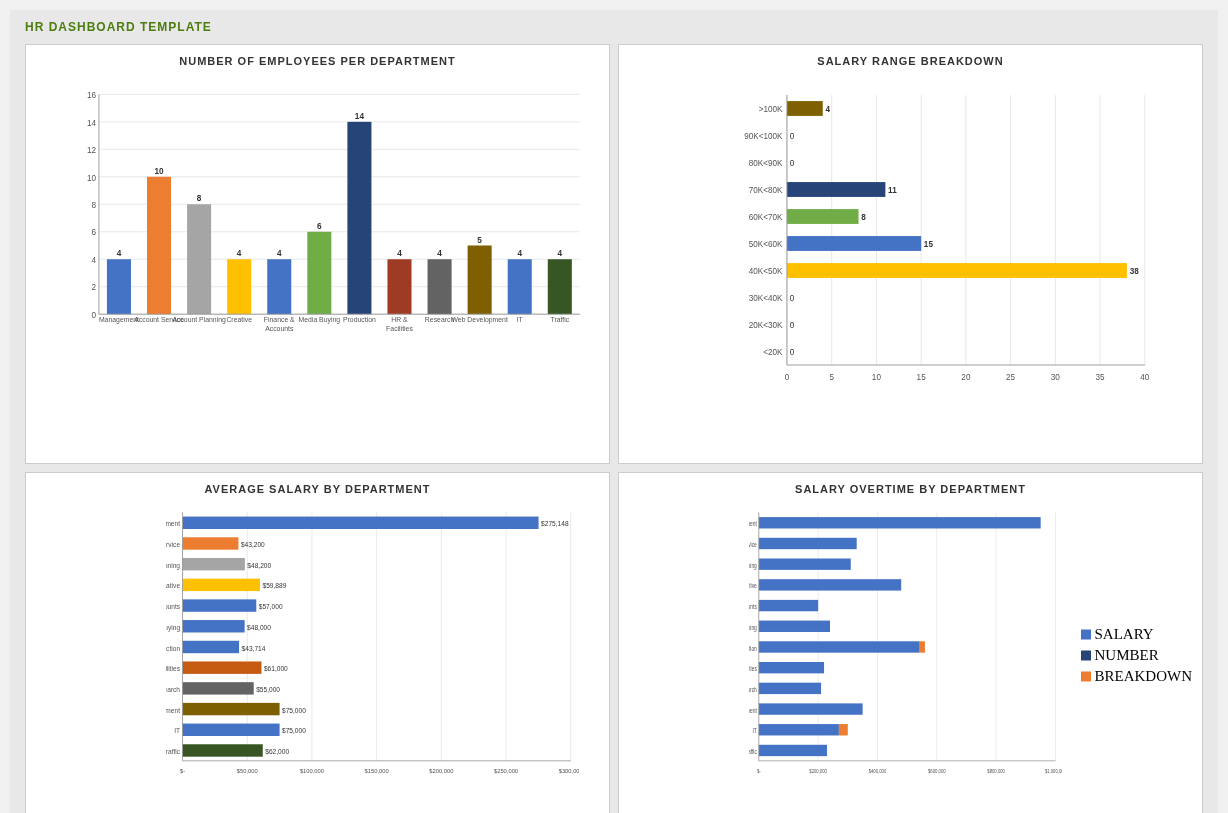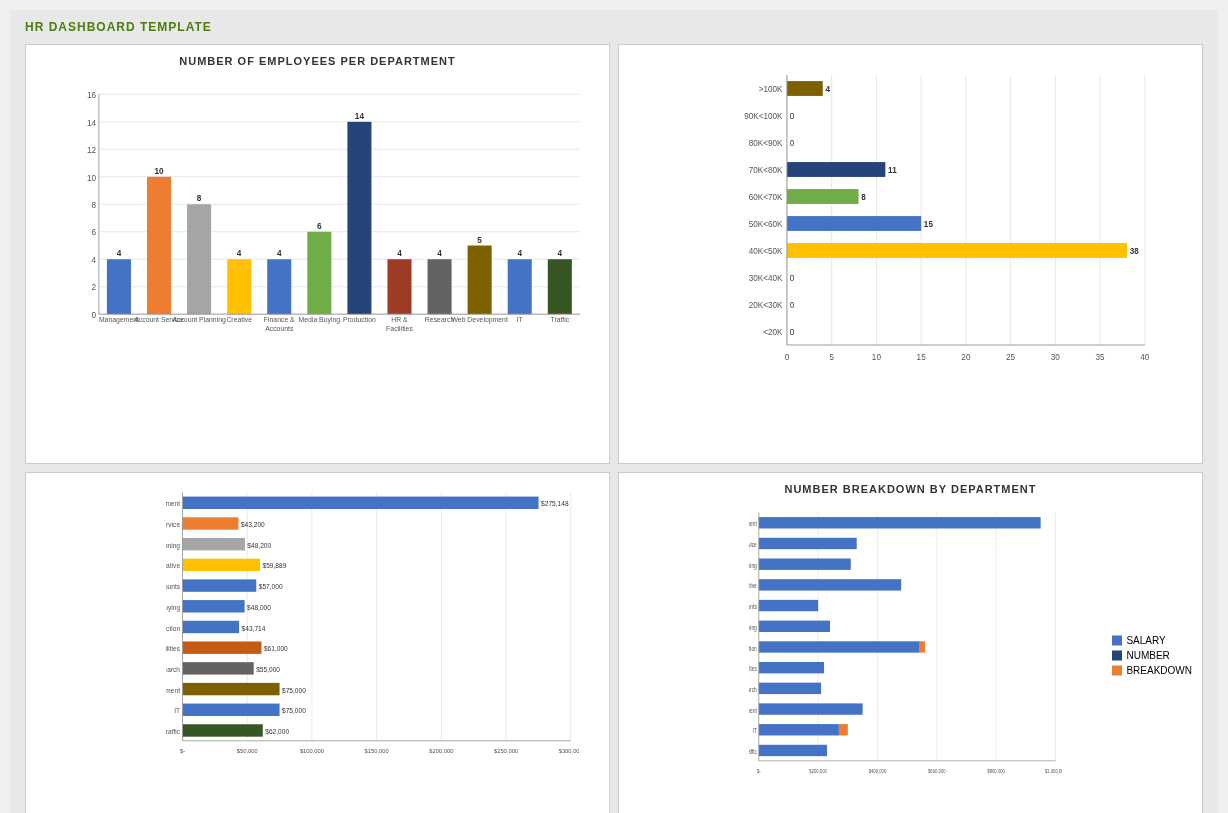--- a/index.html
+++ b/index.html
@@ -78,21 +78,22 @@
       padding-left: 110px;
       padding-bottom: 30px;
       padding-top: 5px;
       padding-right: 120px;
     }
     .legend-box {
       position: absolute;
       right: 10px;
       top: 50%;
       transform: translateY(-50%);
-      font-size: 10px;
+      font-size: 15px;
+      font-family: Liberation Serif, serif;
     }
     .legend-item {
       display: flex;
       align-items: center;
       gap: 4px;
       margin-bottom: 4px;
     }
     .legend-color {
       width: 10px;
       height: 10px;
@@ -167,20 +168,21 @@
             <rect x="515" y="186.25" width="26.25" height="58.75" fill="#375623"></rect>
             <text x="528.125" y="183.25" text-anchor="middle" font-size="9" fill="#333" font-weight="bold">4</text>
             <text x="528.125" y="253" text-anchor="middle" font-size="7.5" fill="#555">Traffic</text>
             <line x1="25" y1="245" x2="550" y2="245" stroke="#999" stroke-width="1"></line>
             <line x1="25" y1="10" x2="25" y2="245" stroke="#999" stroke-width="1"></line>
           </svg>
       </div>
     </div>
 
     <div class="chart-panel">
+      <div class="chart-title">SALARY RANGE BREAKDOWN</div>
       <div class="hbar-chart-container">
         <svg id="srange-svg" class="bar-chart-svg" viewBox="0 0 500 310" preserveAspectRatio="none">
             <line x1="75" y1="10" x2="75" y2="280" stroke="#ccc" stroke-width="0.5"></line>
             <text x="75" y="295" text-anchor="middle" font-size="9" fill="#555">0</text>
             <line x1="124.375" y1="10" x2="124.375" y2="280" stroke="#ccc" stroke-width="0.5"></line>
             <text x="124.375" y="295" text-anchor="middle" font-size="9" fill="#555">5</text>
             <line x1="173.75" y1="10" x2="173.75" y2="280" stroke="#ccc" stroke-width="0.5"></line>
             <text x="173.75" y="295" text-anchor="middle" font-size="9" fill="#555">10</text>
             <line x1="223.125" y1="10" x2="223.125" y2="280" stroke="#ccc" stroke-width="0.5"></line>
             <text x="223.125" y="295" text-anchor="middle" font-size="9" fill="#555">15</text>
@@ -219,20 +221,21 @@
             <text x="70" y="243.5" text-anchor="end" font-size="9" fill="#555">20K&lt;30K</text>
             <text x="78" y="270.5" font-size="9" fill="#333">0</text>
             <text x="70" y="270.5" text-anchor="end" font-size="9" fill="#555">&lt;20K</text>
             <line x1="75" y1="10" x2="75" y2="280" stroke="#999" stroke-width="1"></line>
             <line x1="75" y1="280" x2="470" y2="280" stroke="#999" stroke-width="1"></line>
           </svg>
       </div>
     </div>
 
     <div class="chart-panel">
+      <div class="chart-title">AVERAGE SALARY BY DEPARTMENT</div>
       <div class="avg-salary-container">
         <svg id="avgsal-svg" class="bar-chart-svg" viewBox="0 0 500 310" preserveAspectRatio="none">
             <line x1="20" y1="5" x2="20" y2="285" stroke="#ccc" stroke-width="0.5"></line>
             <text x="20" y="299" text-anchor="middle" font-size="7" fill="#555">$-</text>
             <line x1="98.33333333333333" y1="5" x2="98.33333333333333" y2="285" stroke="#ccc" stroke-width="0.5"></line>
             <text x="98.33333333333333" y="299" text-anchor="middle" font-size="7" fill="#555">$50,000</text>
             <line x1="176.66666666666666" y1="5" x2="176.66666666666666" y2="285" stroke="#ccc" stroke-width="0.5"></line>
             <text x="176.66666666666666" y="299" text-anchor="middle" font-size="7" fill="#555">$100,000</text>
             <line x1="255" y1="5" x2="255" y2="285" stroke="#ccc" stroke-width="0.5"></line>
             <text x="255" y="299" text-anchor="middle" font-size="7" fill="#555">$150,000</text>
@@ -278,21 +281,21 @@
             <rect x="20" y="266.3333333333333" width="97.13333333333333" height="13.999999999999998" fill="#375623"></rect>
             <text x="120.13333333333333" y="277.3333333333333" font-size="8" fill="#333">$62,000</text>
             <text x="17" y="277.3333333333333" text-anchor="end" font-size="8" fill="#555">Traffic</text>
             <line x1="20" y1="5" x2="20" y2="285" stroke="#999" stroke-width="1"></line>
             <line x1="20" y1="285" x2="490" y2="285" stroke="#999" stroke-width="1"></line>
           </svg>
       </div>
     </div>
 
     <div class="chart-panel" style="position:relative;">
-      <div class="chart-title">NUMBER BREAKDOWN BY DEPARTMENT</div>
+      <div class="chart-title">SALARY OVERTIME BY DEPARTMENT</div>
       <div class="salary-breakdown-container">
         <svg id="sbreak-svg" class="bar-chart-svg" viewBox="0 0 480 310" preserveAspectRatio="none">
             <line x1="15" y1="5" x2="15" y2="285" stroke="#ccc" stroke-width="0.5"></line>
             <text x="15" y="299" text-anchor="middle" font-size="6.5" fill="#555">$-</text>
             <line x1="106" y1="5" x2="106" y2="285" stroke="#ccc" stroke-width="0.5"></line>
             <text x="106" y="299" text-anchor="middle" font-size="6.5" fill="#555">$200,000</text>
             <line x1="197" y1="5" x2="197" y2="285" stroke="#ccc" stroke-width="0.5"></line>
             <text x="197" y="299" text-anchor="middle" font-size="6.5" fill="#555">$400,000</text>
             <line x1="288" y1="5" x2="288" y2="285" stroke="#ccc" stroke-width="0.5"></line>
             <text x="288" y="299" text-anchor="middle" font-size="6.5" fill="#555">$600,000</text>

